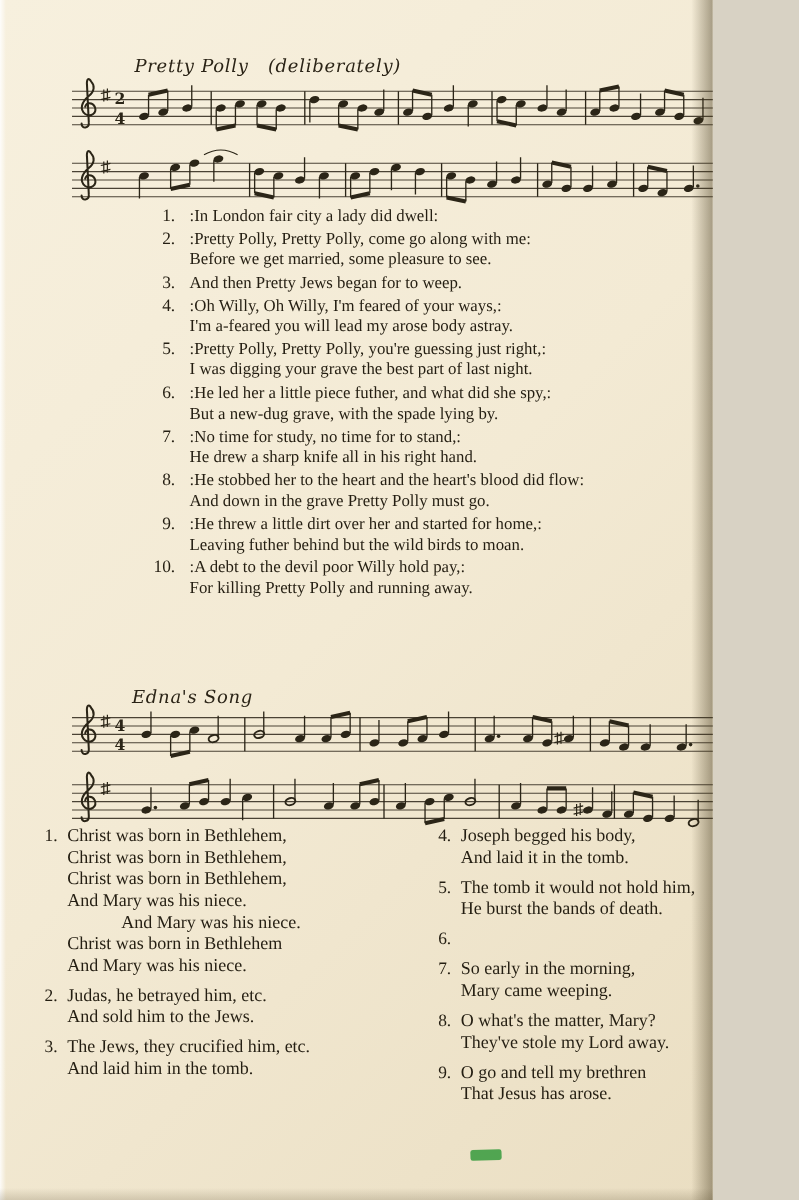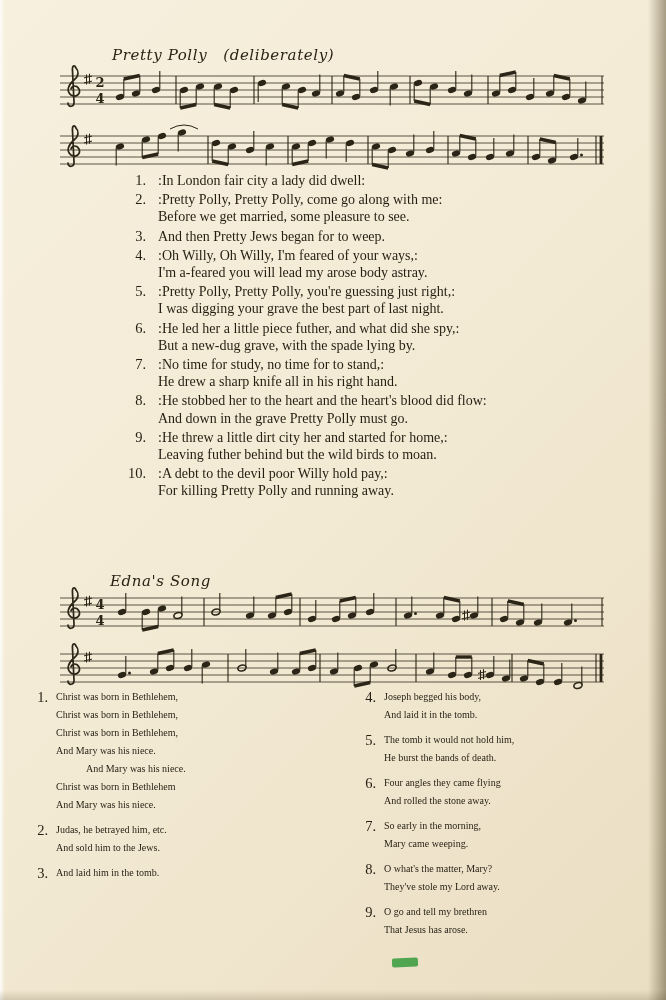--- a/index.html
+++ b/index.html
@@ -1,17 +1,17 @@
 <!DOCTYPE html>
 <html><head>
 <meta charset="utf-8">
 <style>
   html,body{margin:0;padding:0;background:#d8d2c4;}
   .page{
-    position:relative;width:666px;height:1000px;overflow:hidden;
+    position:relative;width:594px;height:1000px;overflow:hidden;
     background:linear-gradient(135deg,#f7f0de 0%,#f3ead4 50%,#eadec2 100%);
     font-family:"Liberation Serif",serif;color:#241e12;
   }
   .edge-r{position:absolute;top:0;right:0;width:18px;height:100%;
     background:linear-gradient(to right,rgba(90,74,40,0),rgba(70,58,30,.45));pointer-events:none;}
   .edge-b{position:absolute;left:0;bottom:0;width:100%;height:10px;
     background:linear-gradient(to bottom,rgba(90,74,40,0),rgba(70,58,30,.18));pointer-events:none;}
   .edge-l{position:absolute;top:0;left:0;width:5px;height:100%;
     background:linear-gradient(to right,rgba(255,255,255,.85),rgba(255,255,255,0));pointer-events:none;}
 
@@ -38,21 +38,21 @@
 
   #song1-verses{position:absolute;top:172px;left:116px;width:460px;}
   #song1-verses .verse{display:flex;margin-bottom:2px;}
   #song1-verses .vnum{width:30px;text-align:right;padding-right:12px;font-size:14.5px;line-height:17.2px;}
   #song1-verses .vlines{font-size:14px;line-height:17.2px;}
 
   .col{position:absolute;top:688px;width:318px;}
   #col-left{left:28px;} #col-right{left:356px;}
   .col .verse{display:flex;margin-bottom:7px;}
   .col .vnum{width:20px;text-align:right;padding-right:8px;font-size:14.5px;line-height:18px;}
-  .col .vlines{font-size:10px;line-height:18px;}
+  .col .vlines{font-size:15px;line-height:18px;}
   .vlines div{white-space:pre-wrap;}
 
   .green-mark{position:absolute;top:958px;left:392px;width:26px;height:9px;
     background:#3f9e44;border-radius:2px;transform:rotate(-2deg);opacity:.9;}
 </style>
 </head>
 <body>
 
 <div class="page">
 
@@ -257,21 +257,21 @@
       <div class="verse">
         <span class="vnum">8.</span>
         <div class="vlines">
           <div>:He stobbed her to the heart and the heart's blood did flow:</div>
           <div>And down in the grave Pretty Polly must go.</div>
         </div>
       </div>
       <div class="verse">
         <span class="vnum">9.</span>
         <div class="vlines">
-          <div>:He threw a little dirt city her and started for home,:</div>
+          <div>:He threw a little dirt over her and started for home,:</div>
           <div>Leaving futher behind but the wild birds to moan.</div>
         </div>
       </div>
       <div class="verse">
         <span class="vnum">10.</span>
         <div class="vlines">
           <div>:A debt to the devil poor Willy hold pay,:</div>
           <div>For killing Pretty Polly and running away.</div>
         </div>
       </div>
@@ -428,20 +428,21 @@
       <div class="verse">
         <span class="vnum">2.</span>
         <div class="vlines">
           <div>Judas, he betrayed him, etc.</div>
           <div>And sold him to the Jews.</div>
         </div>
       </div>
       <div class="verse">
         <span class="vnum">3.</span>
         <div class="vlines">
+          <div>The Jews, they crucified him, etc.</div>
           <div>And laid him in the tomb.</div>
         </div>
       </div>
     </div>
   <div id="col-right" class="col">
       <div class="verse">
         <span class="vnum">4.</span>
         <div class="vlines">
           <div>Joseph begged his body,</div>
           <div>And laid it in the tomb.</div>
@@ -449,24 +450,20 @@
       </div>
       <div class="verse">
         <span class="vnum">5.</span>
         <div class="vlines">
           <div>The tomb it would not hold him,</div>
           <div>He burst the bands of death.</div>
         </div>
       </div>
       <div class="verse">
         <span class="vnum">6.</span>
-        <div class="vlines">
-          <div>Four angles they came flying</div>
-          <div>And rolled the stone away.</div>
-        </div>
       </div>
       <div class="verse">
         <span class="vnum">7.</span>
         <div class="vlines">
           <div>So early in the morning,</div>
           <div>Mary came weeping.</div>
         </div>
       </div>
       <div class="verse">
         <span class="vnum">8.</span>

